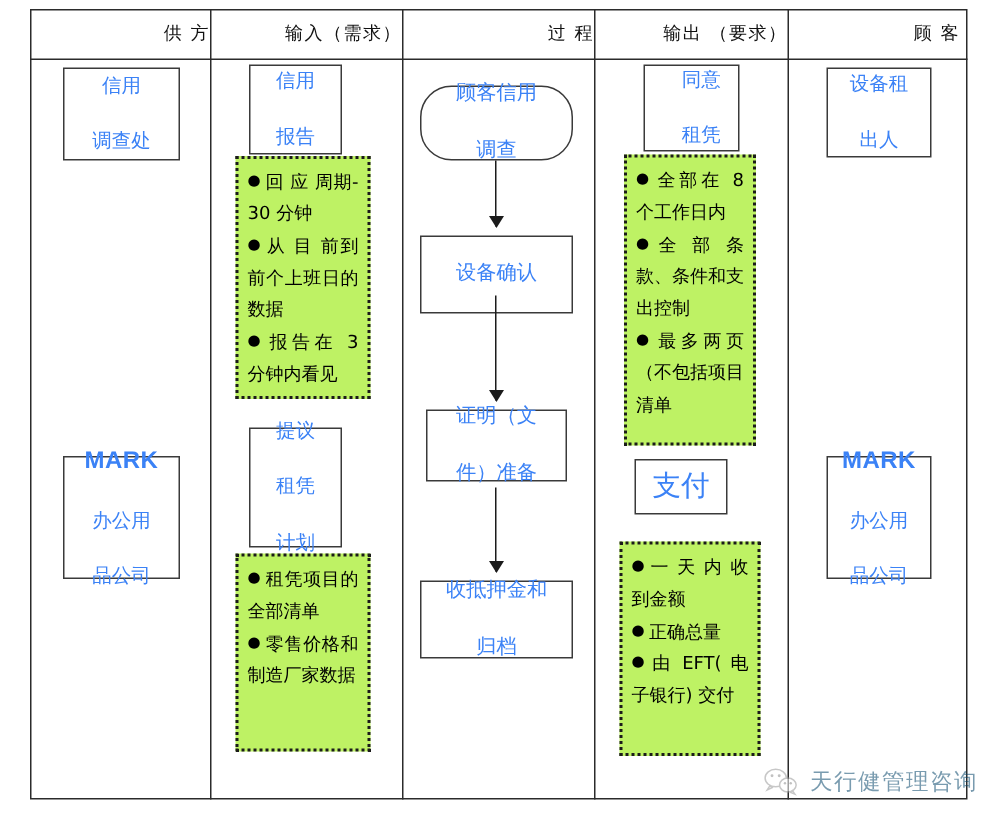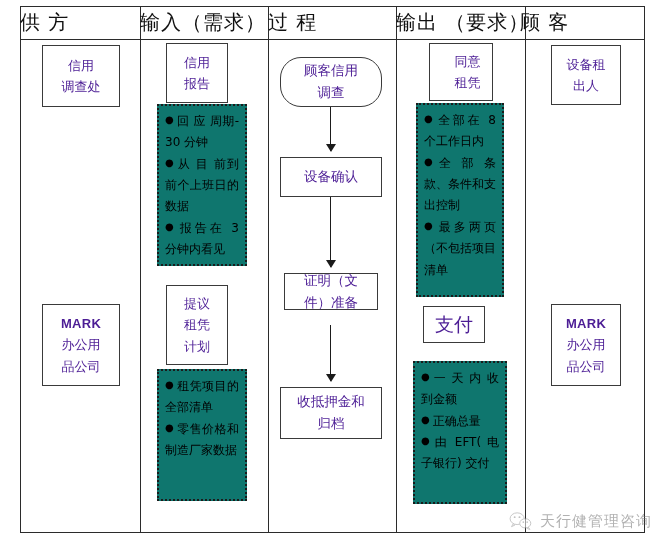--- a/index.html
+++ b/index.html
@@ -39,22 +39,22 @@
     width:0; height:527px;
     border-left:1px solid #2b2b2b;
   }
 
   
   .col-head{
     position:absolute;
     top:9px;
     height:26px;
     line-height:26px;
-    text-align:left;
-    font-size:20px;
+    text-align:right;
+    font-size:12px;
     letter-spacing:1px;
     color:#111;
     white-space:nowrap;
   }
 
   
   .col{
     position:absolute;
     top:39px;
     height:494px;
@@ -66,39 +66,40 @@
     position:absolute;
     box-sizing:border-box;
     border:1px solid #3a3a3a;
     background:#fff;
     display:flex;
     flex-direction:column;
     align-items:center;
     justify-content:center;
     font-size:13px;
     line-height:1.62;
-    color:#4c1d95;
+    color:#3b82f6;
     text-align:center;
     padding:2px 4px;
+    gap:16px;
   }
   .node .ln{display:block;white-space:nowrap;}
   .node.proc{font-size:13.5px;}
   .node.mono-en .ln.en{
     font-family:"Liberation Sans",sans-serif;
     font-weight:bold;
-    font-size:13px;
+    font-size:16px;
     letter-spacing:.3px;
   }
 
   
   .dotbox{
     position:absolute;
     box-sizing:border-box;
     border:2px dotted #1b1b1b;
-    background:#0f766e;
+    background:#bef264;
     padding:5px 6px 4px 6px;
     font-size:12px;
     line-height:1.78;
     color:#000;
   }
   .dotbox .bullet-item{
     display:block;
     text-align:left;
     white-space:normal;
     word-break:break-all;
@@ -132,21 +133,21 @@
     position:absolute;
     right:8px;
     bottom:14px;
     display:flex;
     align-items:center;
     gap:6px;
     opacity:.55;
   }
   .watermark .wm-text{
     font-size:15px;
-    color:#737373;
+    color:#0c4a6e;
     letter-spacing:1px;
     white-space:nowrap;
   }
   .wechat-icon{
     width:26px;height:20px;
     display:block;
   }
 </style>
 </head>
 <body>
@@ -208,26 +209,26 @@
   </div>
 
   <div class="col" style="left:268px;width:128px;">
 
     <div class="node proc" style="left:12px;top:18px;width:102px;height:50px;border-radius:21px;">
       <span class="ln">顾客信用</span>
       <span class="ln">调查</span>
     </div>
     <div class="arrow" style="left:62px;top:68px;height:44px;"></div>
 
-    <div class="node proc" style="left:12px;top:118px;width:102px;height:40px;">
+    <div class="node proc" style="left:12px;top:118px;width:102px;height:52px;">
       <span class="ln">设备确认</span>
     </div>
     <div class="arrow" style="left:62px;top:158px;height:70px;"></div>
 
-    <div class="node proc" style="left:16px;top:234px;width:94px;height:37px;">
+    <div class="node proc" style="left:16px;top:234px;width:94px;height:48px;">
       <span class="ln">证明（文</span>
       <span class="ln">件）准备</span>
     </div>
     <div class="arrow" style="left:62px;top:286px;height:56px;"></div>
 
     <div class="node proc" style="left:12px;top:348px;width:102px;height:52px;">
       <span class="ln">收抵押金和</span>
       <span class="ln">归档</span>
     </div>
 

